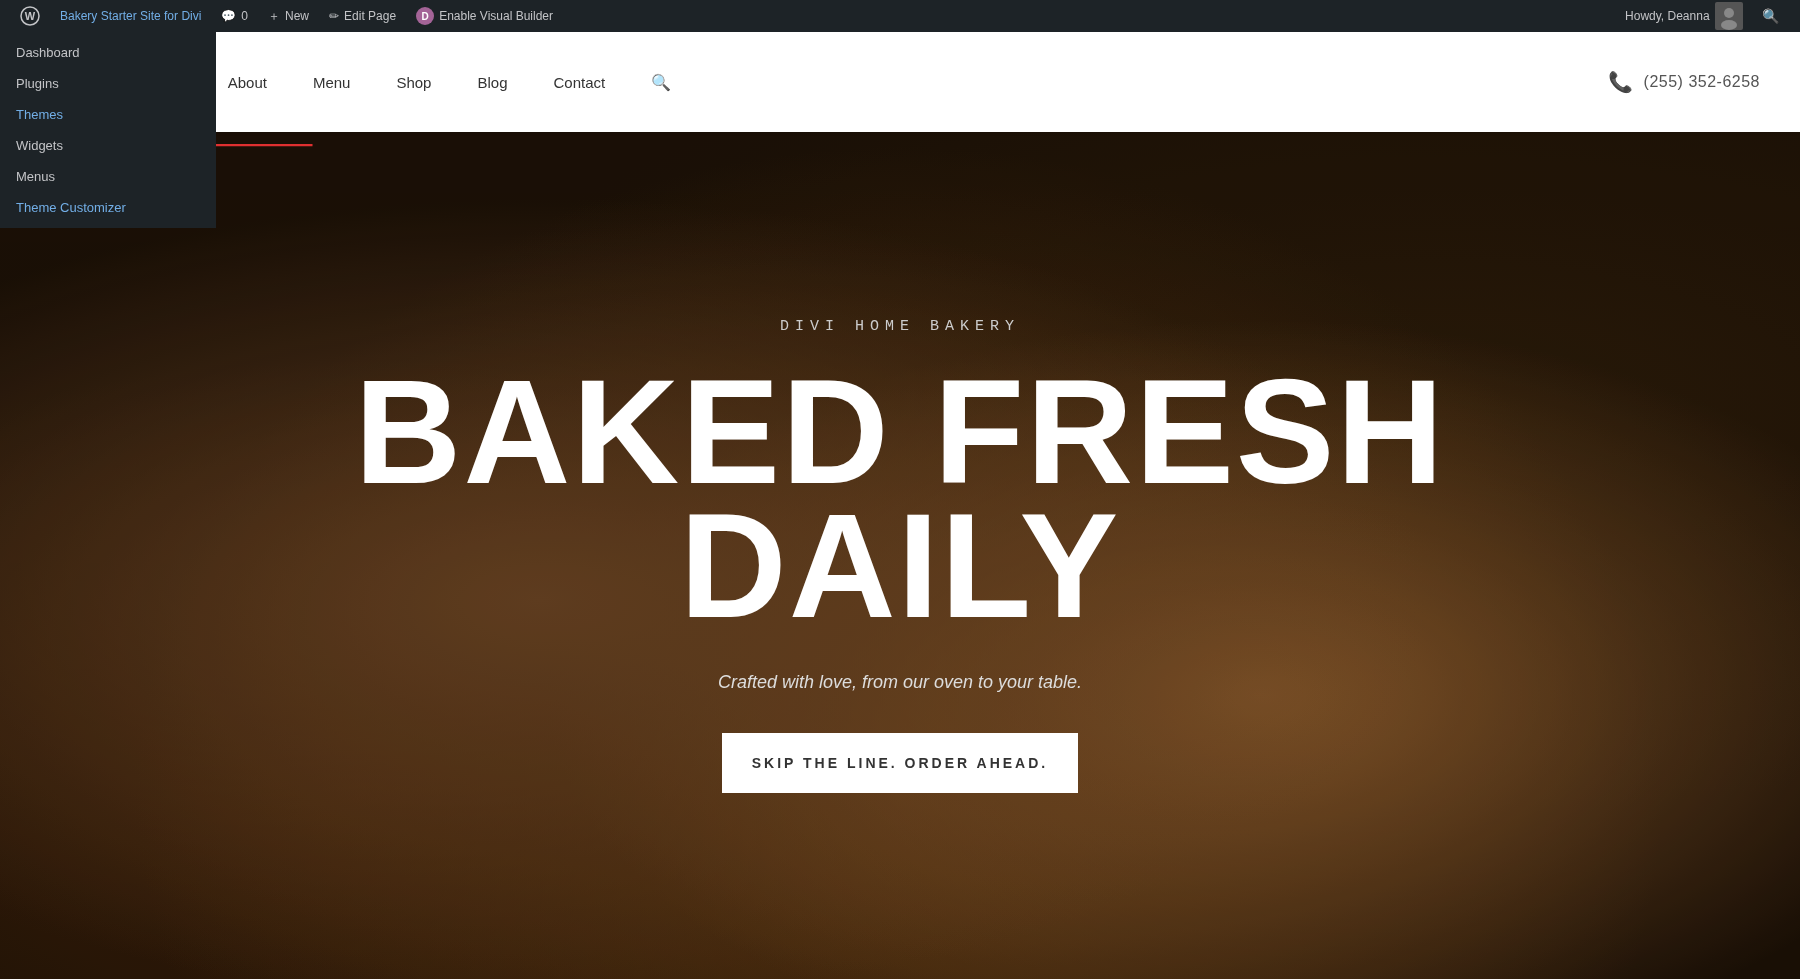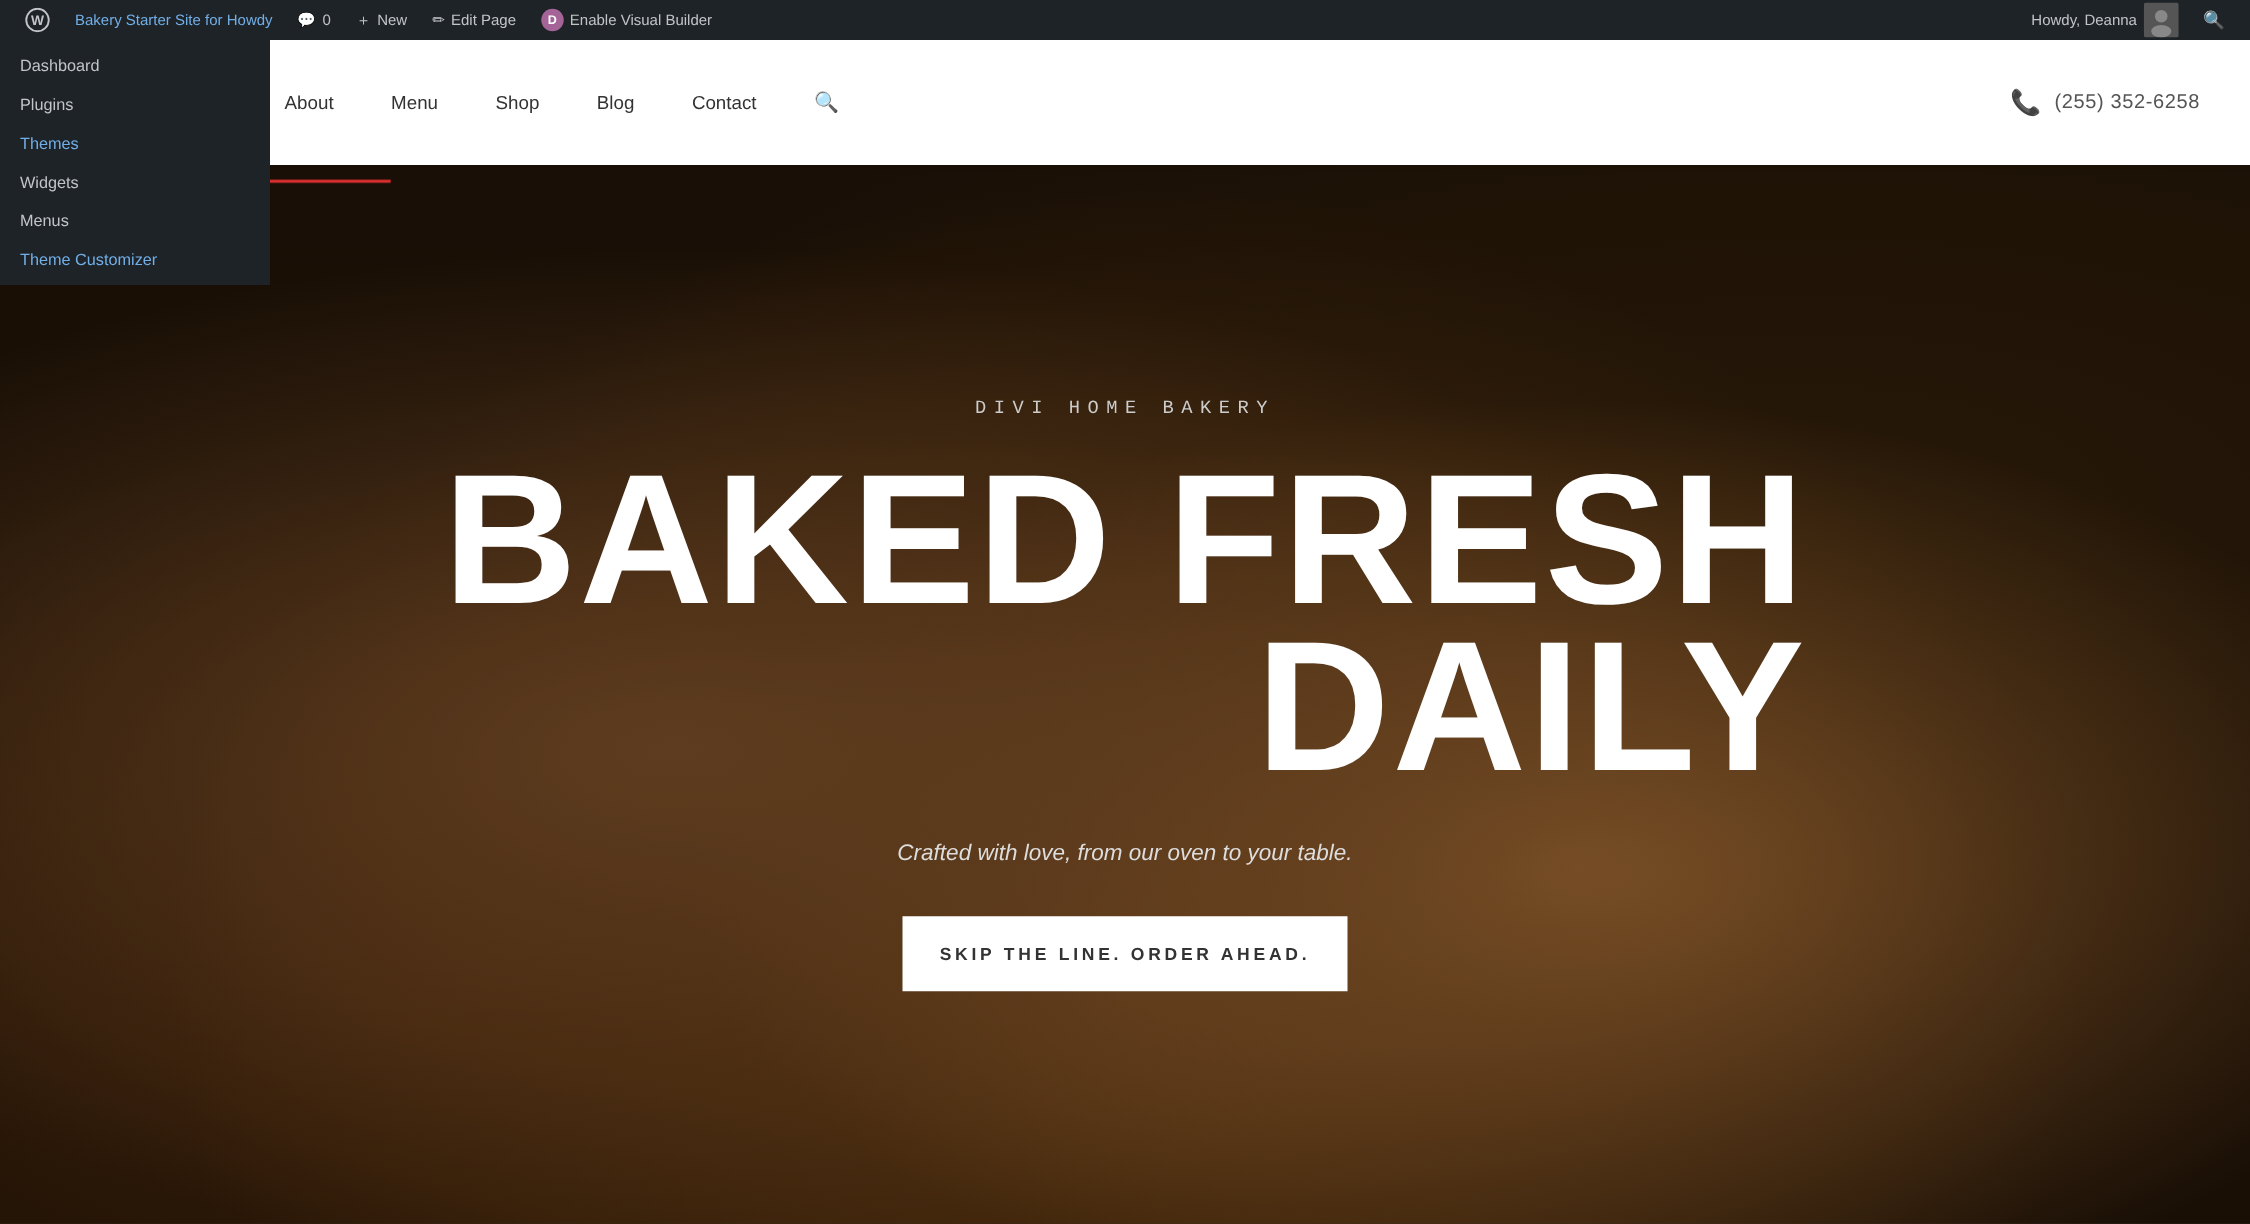--- a/index.html
+++ b/index.html
@@ -196,21 +196,21 @@
       margin-bottom: 10px;
     }
     .hero-title {
       font-size: 148px;
       font-weight: 900;
       color: #fff;
       line-height: 0.9;
       font-family: Arial Black, Arial, sans-serif;
       text-transform: uppercase;
       letter-spacing: 2px;
-      text-align: right;
+      text-align: center;
     }
     .hero-description {
       font-size: 18px;
       color: #ddd;
       margin-top: 20px;
       font-style: italic;
     }
     .hero-cta {
       margin-top: 20px;
       background: #fff;
@@ -235,21 +235,21 @@
 <body>
 
 <div id="wpadminbar">
   <div class="adminbar-item">
     <svg class="wp-logo-icon" viewBox="0 0 20 20" xmlns="http://www.w3.org/2000/svg">
       <circle cx="10" cy="10" r="9" fill="none" stroke="#c3c4c7" stroke-width="1.5"></circle>
       <text x="10" y="14" text-anchor="middle" font-size="11" font-weight="bold" fill="#c3c4c7" font-family="Arial">W</text>
     </svg>
   </div>
   <div class="adminbar-item active">
-    <span>Bakery Starter Site for Howdy</span>
+    <span>Bakery Starter Site for Divi</span>
   </div>
   <div class="adminbar-item">
     <span>💬</span>
     <span>0</span>
   </div>
   <div class="adminbar-item">
     <span>＋</span>
     <span>New</span>
   </div>
   <div class="adminbar-item">

